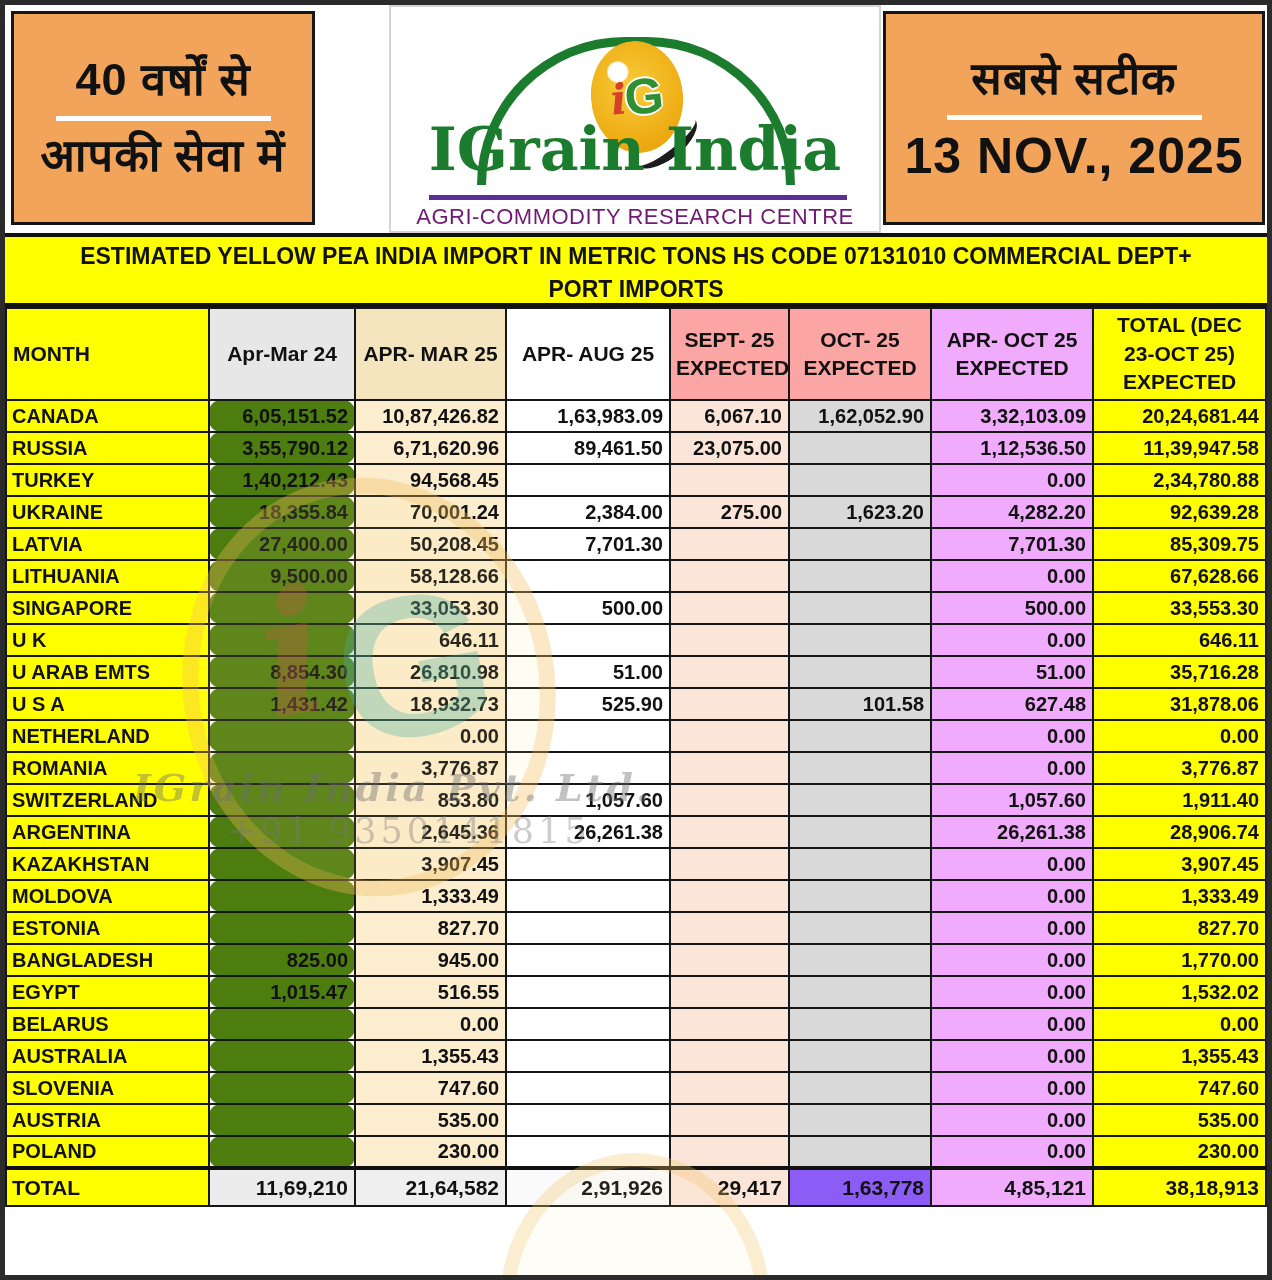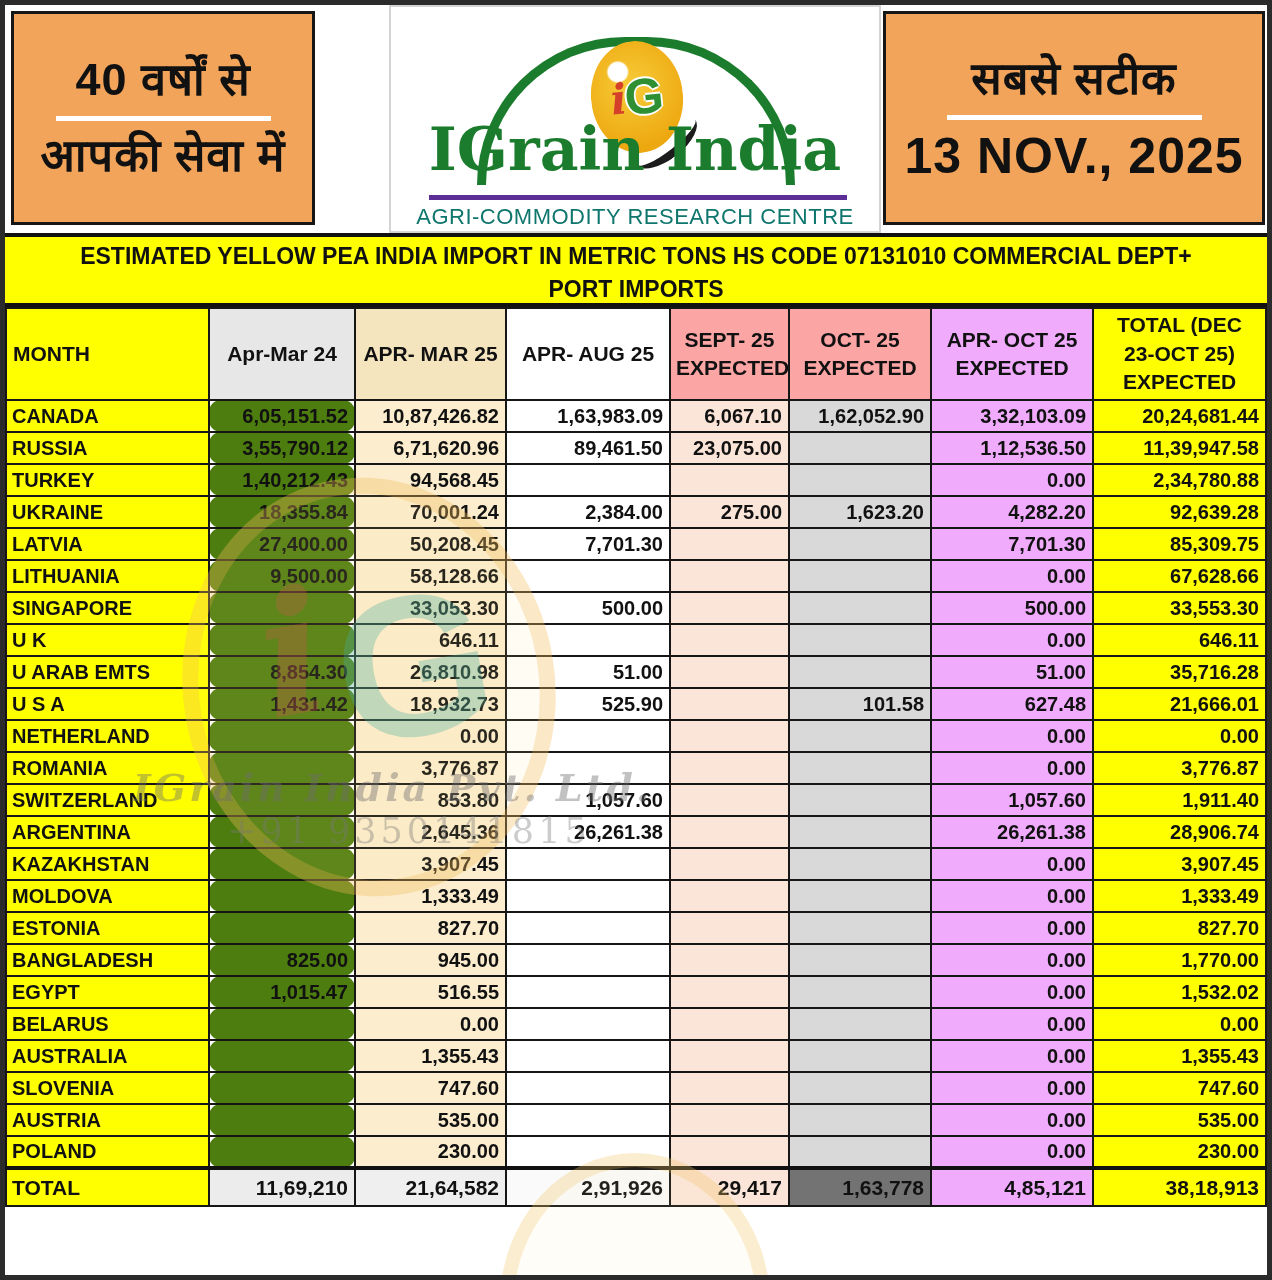--- a/index.html
+++ b/index.html
@@ -49,21 +49,21 @@
     border-bottom:8px solid #1c1c1c; border-radius:50%; transform:rotate(-38deg);
   }
   .brand {
     position:absolute; left:0; top:112px; width:100%; text-align:center;
     font-family:"DejaVu Serif", serif; font-weight:bold; font-size:60px;
     color:#1b7c2d; letter-spacing:0px; line-height:1;
   }
   .brand-underline { position:absolute; left:38px; top:188px; width:418px; height:5px; background:#5b2f96; }
   .tagline {
     position:absolute; left:0; top:197px; width:100%; text-align:center;
-    font-size:22px; color:#0f766e; letter-spacing:0.5px; font-weight:normal;
+    font-size:22px; color:#701a75; letter-spacing:0.5px; font-weight:normal;
   }
 
   
   .title-band {
     background:#FFFF00; border-top:4px solid #111; border-bottom:4px solid #111;
     height:74px; text-align:center; color:#111; font-weight:bold;
     font-size:23px; line-height:1.45; padding-top:3px;
   }
 
   
@@ -82,21 +82,21 @@
   .col-aug25 { background:#FFFFFF; }
   th.col-sep, th.col-oct { background:#fca5a5; }
   td.d.col-sep { background:#FBE5D8; }
   td.d.col-oct { background:#D9D9D9; }
   .col-aproct { background:#f0abfc; }
   .col-total  { background:#FFFF00; }
   td.t.col-a24 { background:#ECECEC; }
   td.t.col-a25 { background:#EFEFEF;padding-left:48px; }
   td.t.col-aug25 { background:#FAFAFA; }
   td.t.col-sep { background:#FBE5D8; }
-  td.t.col-oct { background:#737373;margin-top:44px; }
+  td.t.col-oct { background:#8b5cf6;margin-top:44px; }
 
   
   .wm { position:absolute; pointer-events:none; z-index:5; }
   .wm-egg {
     left:178px; top:472px; width:372px; height:420px; border-radius:50%;
     transform:rotate(-10deg);
     border:16px solid rgba(240,180,80,0.28);
     background:rgba(255,225,140,0.10);
   }
   .wm-egg .wi { position:absolute; left:68px; top:48px; font-family:"DejaVu Serif", serif; font-style:italic; font-weight:bold; font-size:170px; color:rgba(205,90,75,0.30); }
@@ -259,21 +259,21 @@
           <td class="d col-total">35,716.28</td>
         </tr>
         <tr>
           <td class="d col-month">U S A</td>
           <td class="d col-a24">1,431.42</td>
           <td class="d col-a25">18,932.73</td>
           <td class="d col-aug25">525.90</td>
           <td class="d col-sep"></td>
           <td class="d col-oct">101.58</td>
           <td class="d col-aproct">627.48</td>
-          <td class="d col-total">21,666.01</td>
+          <td class="d col-total">31,878.06</td>
         </tr>
         <tr>
           <td class="d col-month">NETHERLAND</td>
           <td class="d col-a24"></td>
           <td class="d col-a25">0.00</td>
           <td class="d col-aug25"></td>
           <td class="d col-sep"></td>
           <td class="d col-oct"></td>
           <td class="d col-aproct">0.00</td>
           <td class="d col-total">0.00</td>

